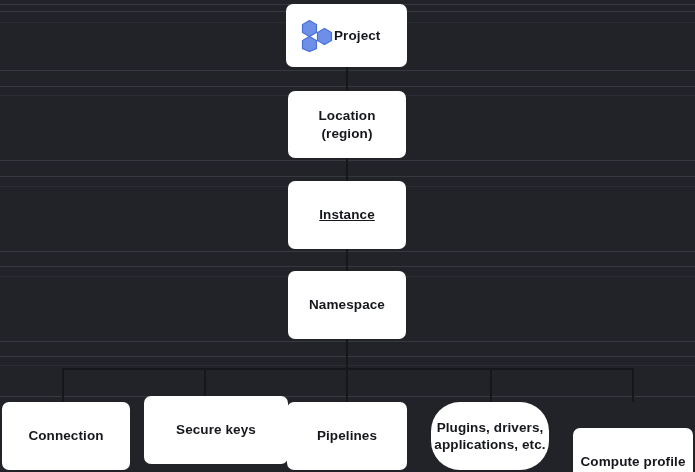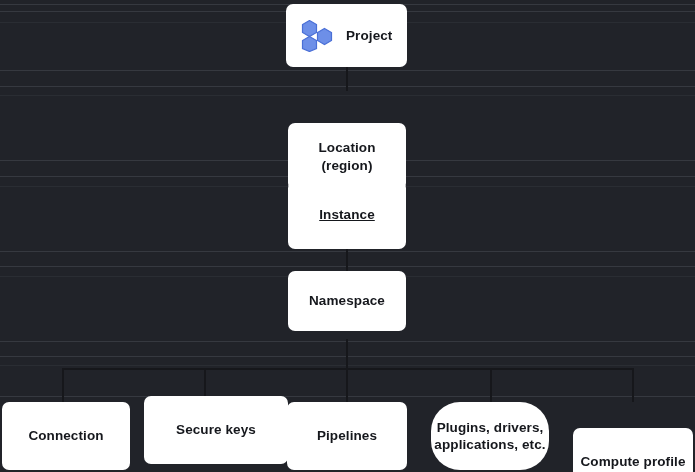--- a/index.html
+++ b/index.html
@@ -49,21 +49,20 @@
     font-weight: bold;
     font-size: 13.5px;
     line-height: 1.28;
     text-align: center;
     letter-spacing: .1px;
   }
   .node .label { white-space: pre-line; }
   .node.with-icon {
     justify-content: flex-start;
     padding-left: 14px;
-    gap: 12px;
   }
   .hex-icon {
     width: 34px;
     height: 32px;
     flex: 0 0 34px;
     display: block;
   }
 </style>
 </head>
 <body>
@@ -102,30 +101,30 @@
 
   <div class="node with-icon" style="left:286px; top:4px; width:121px; height:63px;">
     <svg class="hex-icon" viewBox="0 0 34 32" aria-hidden="true">
       <polygon points="9.5,0.5 16.5,4.5 16.5,12.5 9.5,16.5 2.5,12.5 2.5,4.5" fill="#6d8fe8" stroke="#4a6fd6" stroke-width="1.2"></polygon>
       <polygon points="24.5,8.5 31.5,12.5 31.5,20.5 24.5,24.5 17.5,20.5 17.5,12.5" fill="#6d8fe8" stroke="#4a6fd6" stroke-width="1.2"></polygon>
       <polygon points="9.5,16.5 16.5,20.5 16.5,28.5 9.5,31.5 2.5,28.5 2.5,20.5" fill="#6d8fe8" stroke="#4a6fd6" stroke-width="1.2"></polygon>
     </svg>
     <span class="label">Project</span>
   </div>
 
-  <div class="node" style="left:288px; top:91px; width:118px; height:67px;margin-top:32px;">
+  <div class="node" style="left:288px; top:91px; width:118px; height:67px;">
     <span class="label">Location
 (region)</span>
   </div>
 
   <div class="node" style="left:288px; top:181px; width:118px; height:68px;text-decoration:underline;">
     <span class="label">Instance</span>
   </div>
 
-  <div class="node" style="left:288px; top:271px; width:118px; height:60px;">
+  <div class="node" style="left:288px; top:271px; width:118px; height:68px;">
     <span class="label">Namespace</span>
   </div>
 
   <div class="node" style="left:2px; top:402px; width:128px; height:68px;">
     <span class="label">Connection</span>
   </div>
 
   <div class="node" style="left:144px; top:396px; width:144px; height:68px;">
     <span class="label">Secure keys</span>
   </div>

